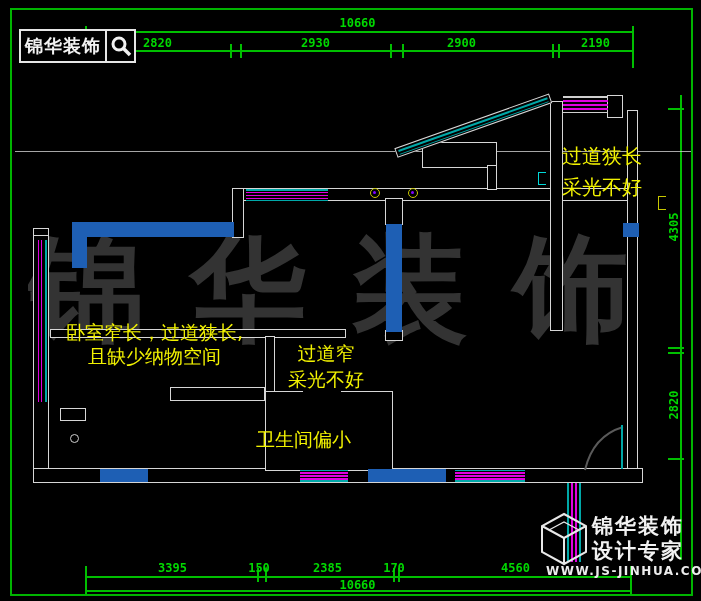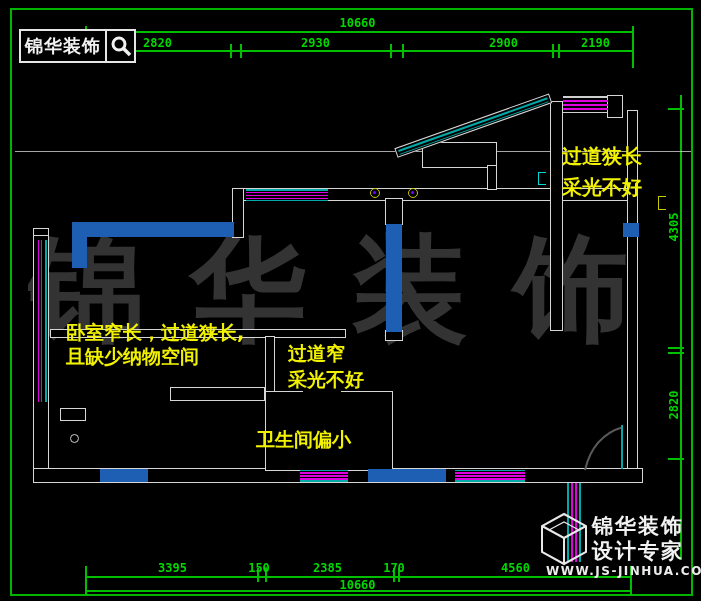--- a/index.html
+++ b/index.html
@@ -16,22 +16,22 @@
   .border-frame{position:absolute;left:10px;top:8px;width:679px;height:584px;
          border:2px solid #00b400;z-index:5;pointer-events:none;}
   
   .wall{position:absolute;border:1.5px solid #d6d6d6;background:#000;box-sizing:border-box;z-index:3;}
   .wline{position:absolute;background:#cfcfcf;z-index:3;}
   .blue{position:absolute;background:#1e5fb4;z-index:4;}
   .mag{position:absolute;background:#e000e0;z-index:5;}
   .cyn{position:absolute;background:#00a8a8;z-index:5;}
   .blackpatch{position:absolute;background:#000;z-index:4;}
   
-  .note{position:absolute;color:#f2f200;font-weight:bold;z-index:7;white-space:nowrap;
-        font-family:"DejaVu Sans",sans-serif;}
+  .note{position:absolute;color:#f2f200;font-weight:normal;z-index:7;white-space:nowrap;
+        font-family:"DejaVu Sans",sans-serif;text-align:center;}
   
   #watermark{position:absolute;left:28px;top:212px;width:660px;z-index:1;color:#333333;
         font-size:116px;font-weight:bold;letter-spacing:46px;white-space:nowrap;
         font-family:"DejaVu Serif",serif;overflow:hidden;}
   
   #promo{position:absolute;left:21px;top:10px;color:#efefef;font-size:12px;font-weight:bold;
         letter-spacing:1px;z-index:8;}
   #searchbox{position:absolute;left:19px;top:29px;width:117px;height:34px;
         border:2px solid #e6e6e6;display:flex;z-index:8;background:#000;box-sizing:border-box;}
   #searchbox .brand{width:84px;border-right:2px solid #e6e6e6;color:#f2f2f2;font-size:18px;
@@ -76,21 +76,21 @@
   <div class="gline" style="left:85px;top:45px;width:1.5px;height:10px"></div>
   <div class="gline" style="left:230px;top:44px;width:1.5px;height:14px"></div>
   <div class="gline" style="left:240px;top:44px;width:1.5px;height:14px"></div>
   <div class="gline" style="left:390px;top:44px;width:1.5px;height:14px"></div>
   <div class="gline" style="left:402px;top:44px;width:1.5px;height:14px"></div>
   <div class="gline" style="left:552px;top:44px;width:1.5px;height:14px"></div>
   <div class="gline" style="left:558px;top:44px;width:1.5px;height:14px"></div>
   <div class="gline" style="left:632px;top:26px;width:1.5px;height:42px"></div>
   <div class="gtext" style="left:130px;top:36px;width:55px">2820</div>
   <div class="gtext" style="left:288px;top:36px;width:55px">2930</div>
-  <div class="gtext" style="left:476px;top:36px;width:55px">2900</div>
+  <div class="gtext" style="left:434px;top:36px;width:55px">2900</div>
   <div class="gtext" style="left:568px;top:36px;width:55px">2190</div>
 
   <div class="gline" style="left:680px;top:95px;width:1.5px;height:465px"></div>
   <div class="gline" style="left:668px;top:108px;width:16px;height:1.5px"></div>
   <div class="gline" style="left:668px;top:347px;width:16px;height:1.5px"></div>
   <div class="gline" style="left:668px;top:352px;width:16px;height:1.5px"></div>
   <div class="gline" style="left:668px;top:458px;width:16px;height:1.5px"></div>
   <div class="gvert" style="left:644px;top:220px;width:60px;height:14px">4305</div>
   <div class="gvert" style="left:644px;top:398px;width:60px;height:14px">2820</div>
 

